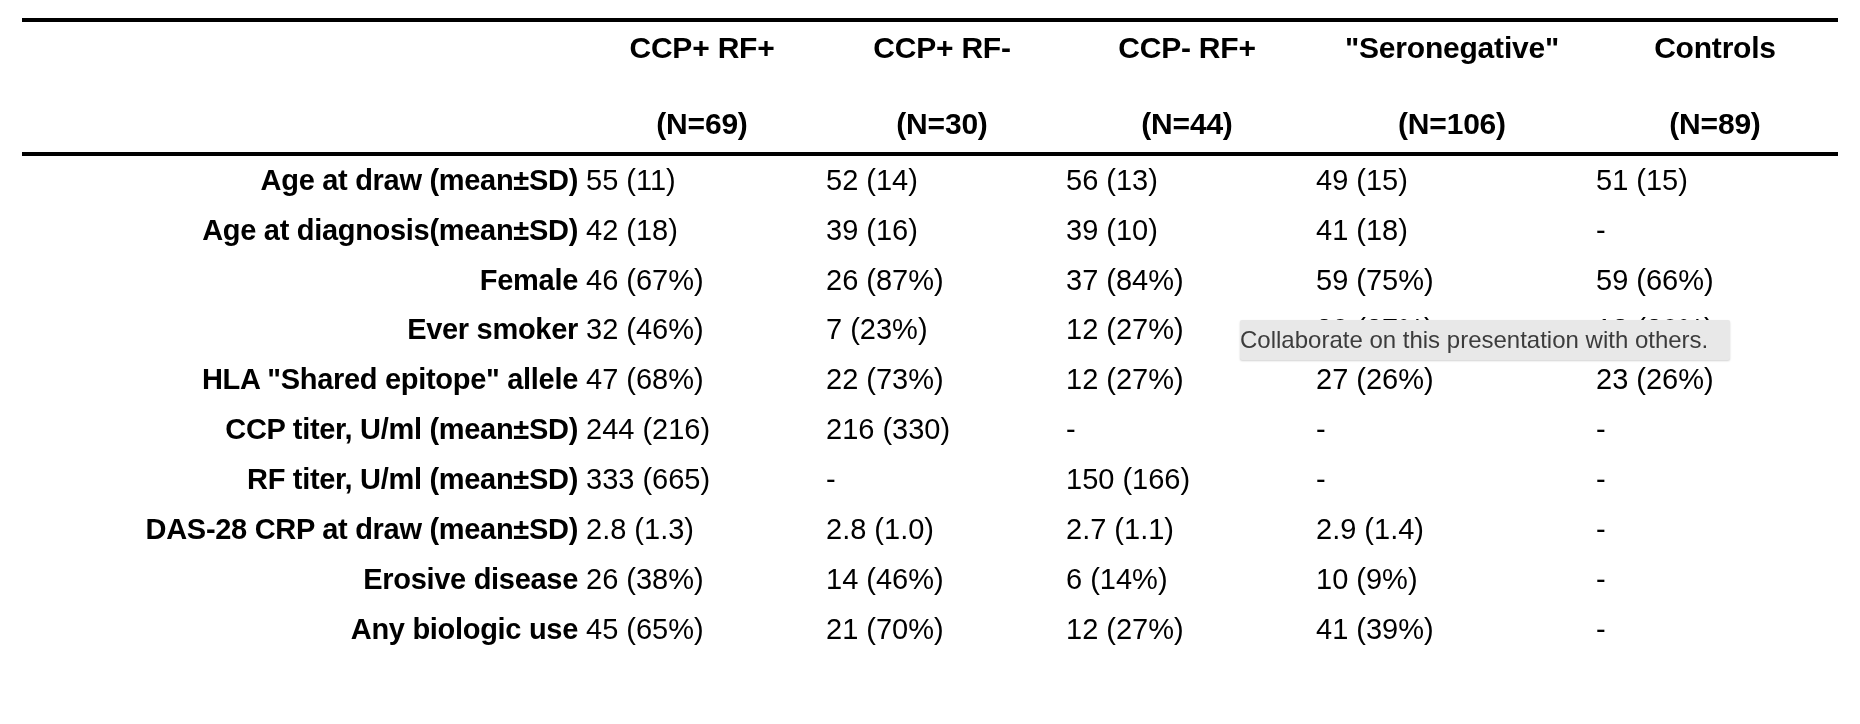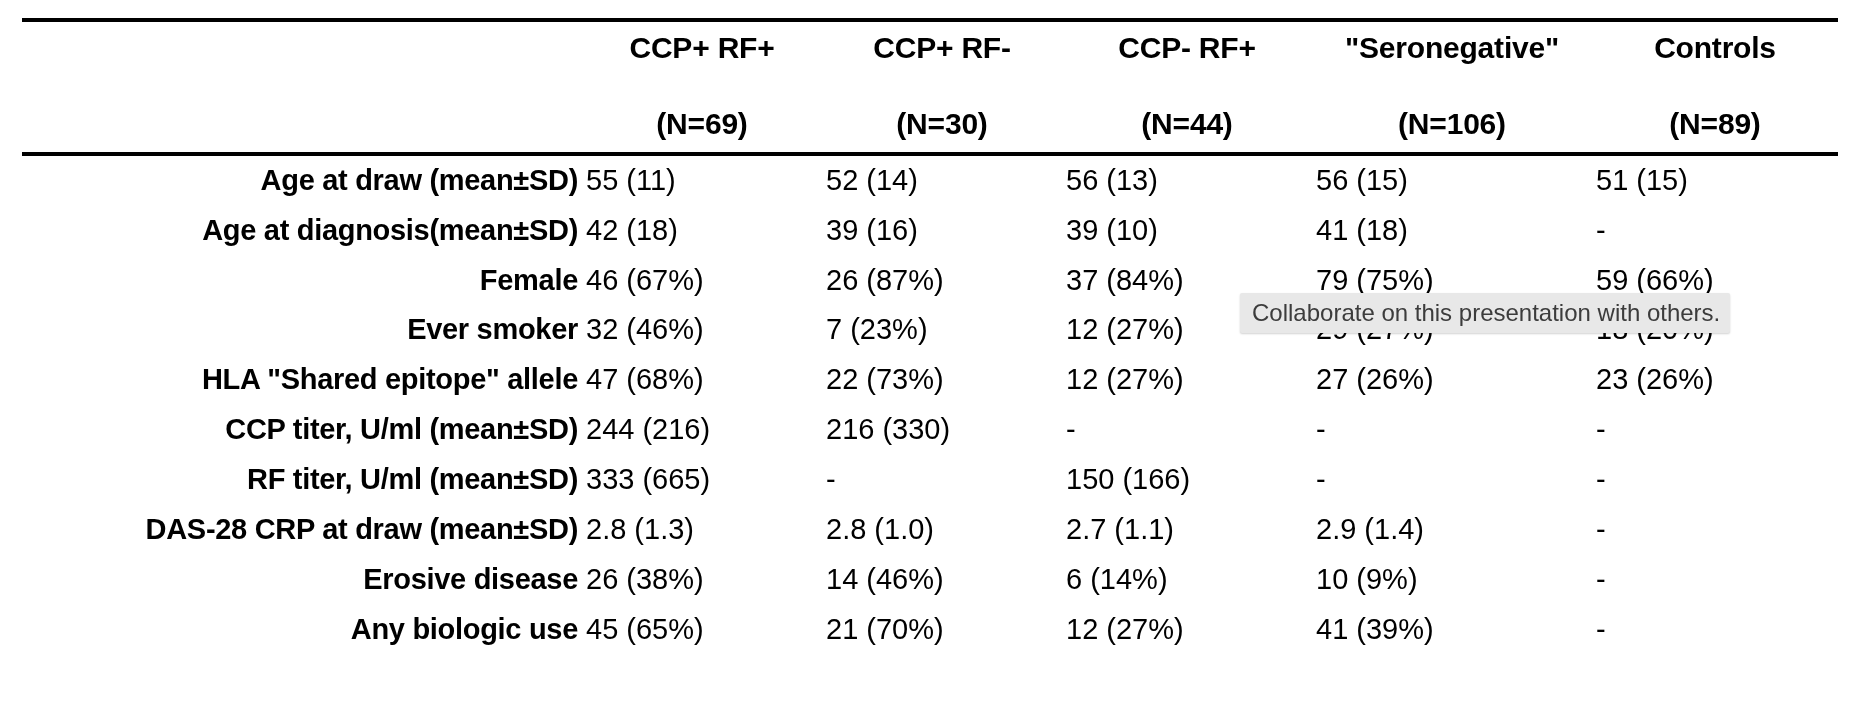--- a/index.html
+++ b/index.html
@@ -70,30 +70,29 @@
     text-align: right;
     font-weight: bold;
     letter-spacing: -0.3px;
   }
   .hdr-line2 { display: block; margin-top: 41px; }
 
   
   #collab-tip {
     position: absolute;
     left: 1240px;
-    top: 293px;
+    top: 320px;
     width: 490px;
     height: 40px;
     background: #e8e8e8;
     color: #3c3c3c;
     font-size: 24px;
     font-family: "Liberation Sans", sans-serif;
     display: flex;
     align-items: center;
-    padding-left: 12px;
     box-sizing: border-box;
     border-radius: 2px;
     box-shadow: 0 1px 2px rgba(0,0,0,0.18);
     white-space: nowrap;
     overflow: hidden;
   }
 </style>
 </head>
 <body>
 
@@ -132,37 +131,37 @@
           <span class="hdr-line2">(N=89)</span>
         </th>
       </tr>
     </thead>
     <tbody>
       <tr>
         <td class="rowlabel">Age at draw (mean±SD)</td>
         <td>55 (11)</td>
         <td>52 (14)</td>
         <td>56 (13)</td>
-        <td>56 (15)</td>
+        <td>49 (15)</td>
         <td>51 (15)</td>
       </tr>
       <tr>
         <td class="rowlabel">Age at diagnosis(mean±SD)</td>
         <td>42 (18)</td>
         <td>39 (16)</td>
         <td>39 (10)</td>
         <td>41 (18)</td>
         <td>-</td>
       </tr>
       <tr>
         <td class="rowlabel">Female</td>
         <td>46 (67%)</td>
         <td>26 (87%)</td>
         <td>37 (84%)</td>
-        <td>79 (75%)</td>
+        <td>59 (75%)</td>
         <td>59 (66%)</td>
       </tr>
       <tr>
         <td class="rowlabel">Ever smoker</td>
         <td>32 (46%)</td>
         <td>7 (23%)</td>
         <td>12 (27%)</td>
         <td>29 (27%)</td>
         <td>18 (20%)</td>
       </tr>

